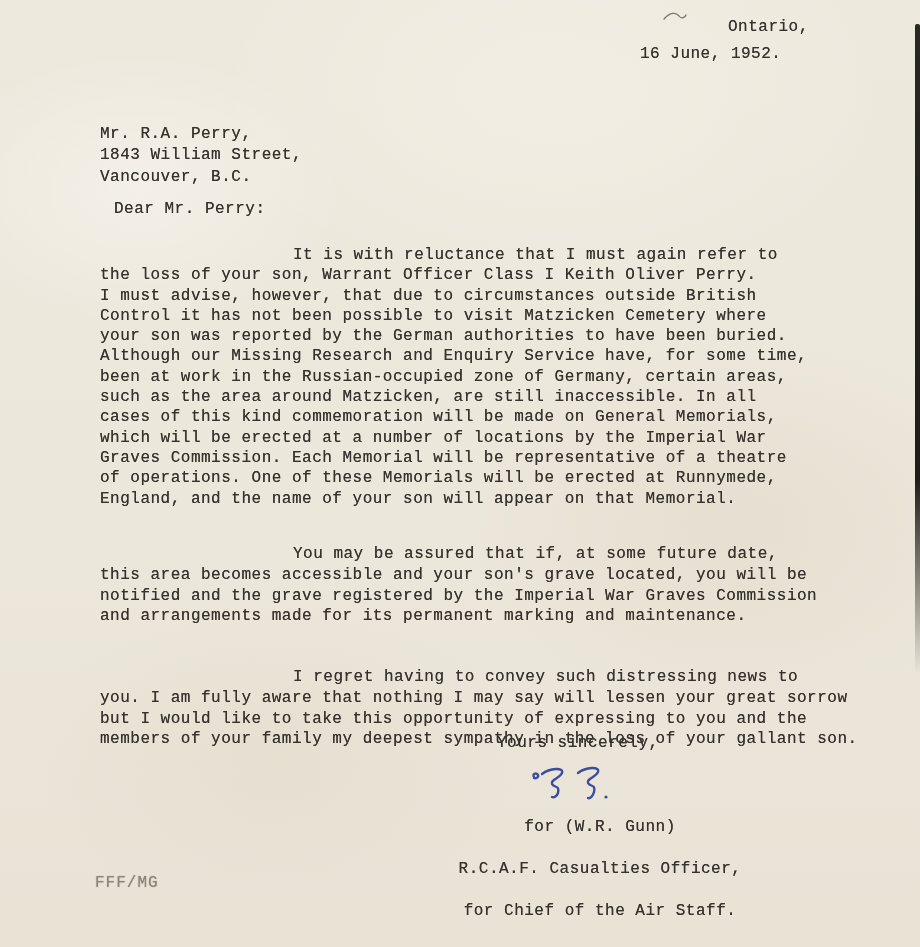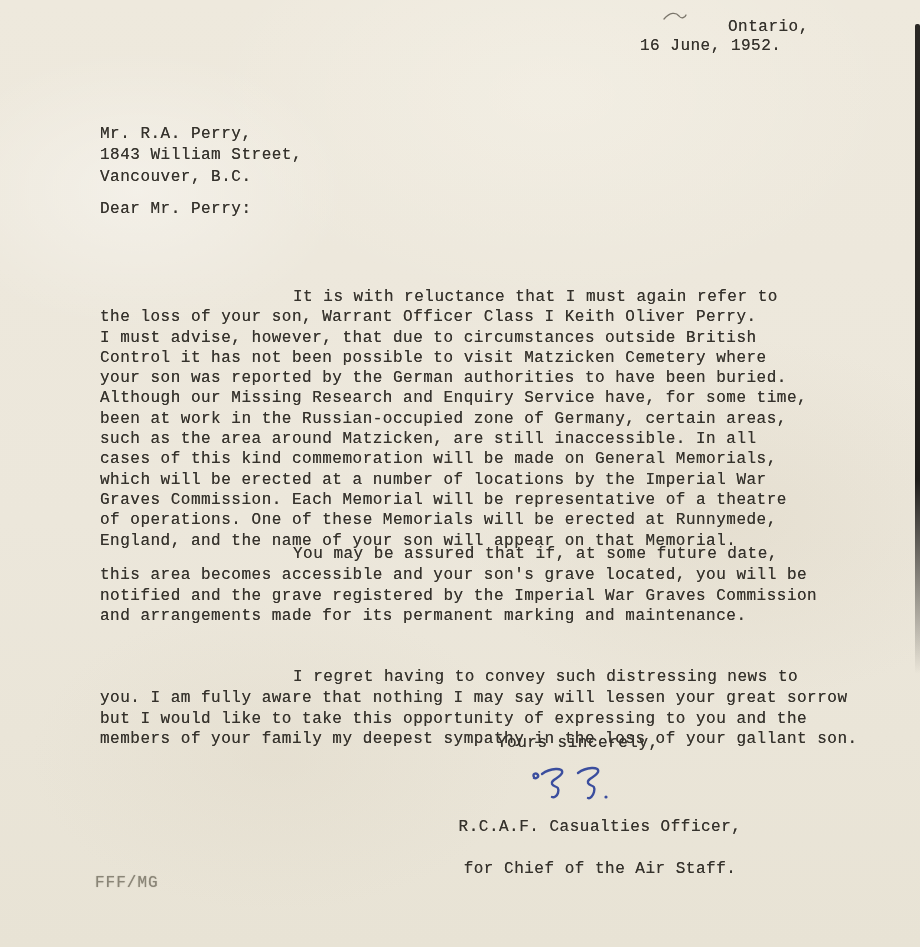--- a/index.html
+++ b/index.html
@@ -41,24 +41,24 @@
     white-space: pre-line;
     text-shadow: 0 0 0.6px rgba(46,42,36,0.75);
   }
   .para {
     left: 100px;
     width: 790px;
     line-height: 20.3px;
     text-indent: 193px;
   }
   .dateline-place { top: 17px;  left: 728px; line-height: 21px; }
-  .dateline-date  { top: 36px;  left: 640px; line-height: 21px; }
+  .dateline-date  { top: 44px;  left: 640px; line-height: 21px; }
   .recipient      { top: 124px; left: 100px; line-height: 21.3px; }
-  .salutation     { top: 199px; left: 100px; line-height: 21px; }
-  .para-1 { top: 245px; margin-top: 42px; }
+  .salutation     { top: 199px; left: 114px; line-height: 21px; }
+  .para-1 { top: 245px; }
   .para-2 { top: 544px; line-height: 20.8px; }
   .para-3 { top: 667px; line-height: 20.8px; }
   .closing { top: 734px; left: 497px; }
   .sig-block {
     top: 796px;
     left: 390px;
     width: 420px;
     text-align: center;
     line-height: 21px;
   }
@@ -132,19 +132,20 @@
   <svg class="signature" viewBox="0 0 120 42">
     <g fill="none" stroke="var(--signature-ink, #3b4e9e)" stroke-width="2.4" stroke-linecap="round" stroke-linejoin="round">
       <path d="M14 15 C12 12, 16 10, 18 13 C19 15, 16 17, 14 16"></path>
       <path d="M22 12 C30 6, 44 5, 42 11 C40 16, 30 18, 32 22 C34 26, 40 23, 38 31 C37 34, 34 36, 32 35"></path>
       <path d="M58 11 C66 5, 80 4, 78 10 C76 15, 66 17, 68 21 C70 25, 76 22, 74 30 C73 34, 70 37, 68 36"></path>
       <circle cx="86" cy="35" r="1.6" fill="var(--signature-ink, #3b4e9e)" stroke="none"></circle>
     </g>
   </svg>
 
   <div class="typed sig-block">
+    <div>for (W.R. Gunn)</div>
     <div>R.C.A.F. Casualties Officer,</div>
     <div>for Chief of the Air Staff.</div>
   </div>
 
   <div class="typed reference">FFF/MG</div>
 
 </div>
 
 </body></html>

